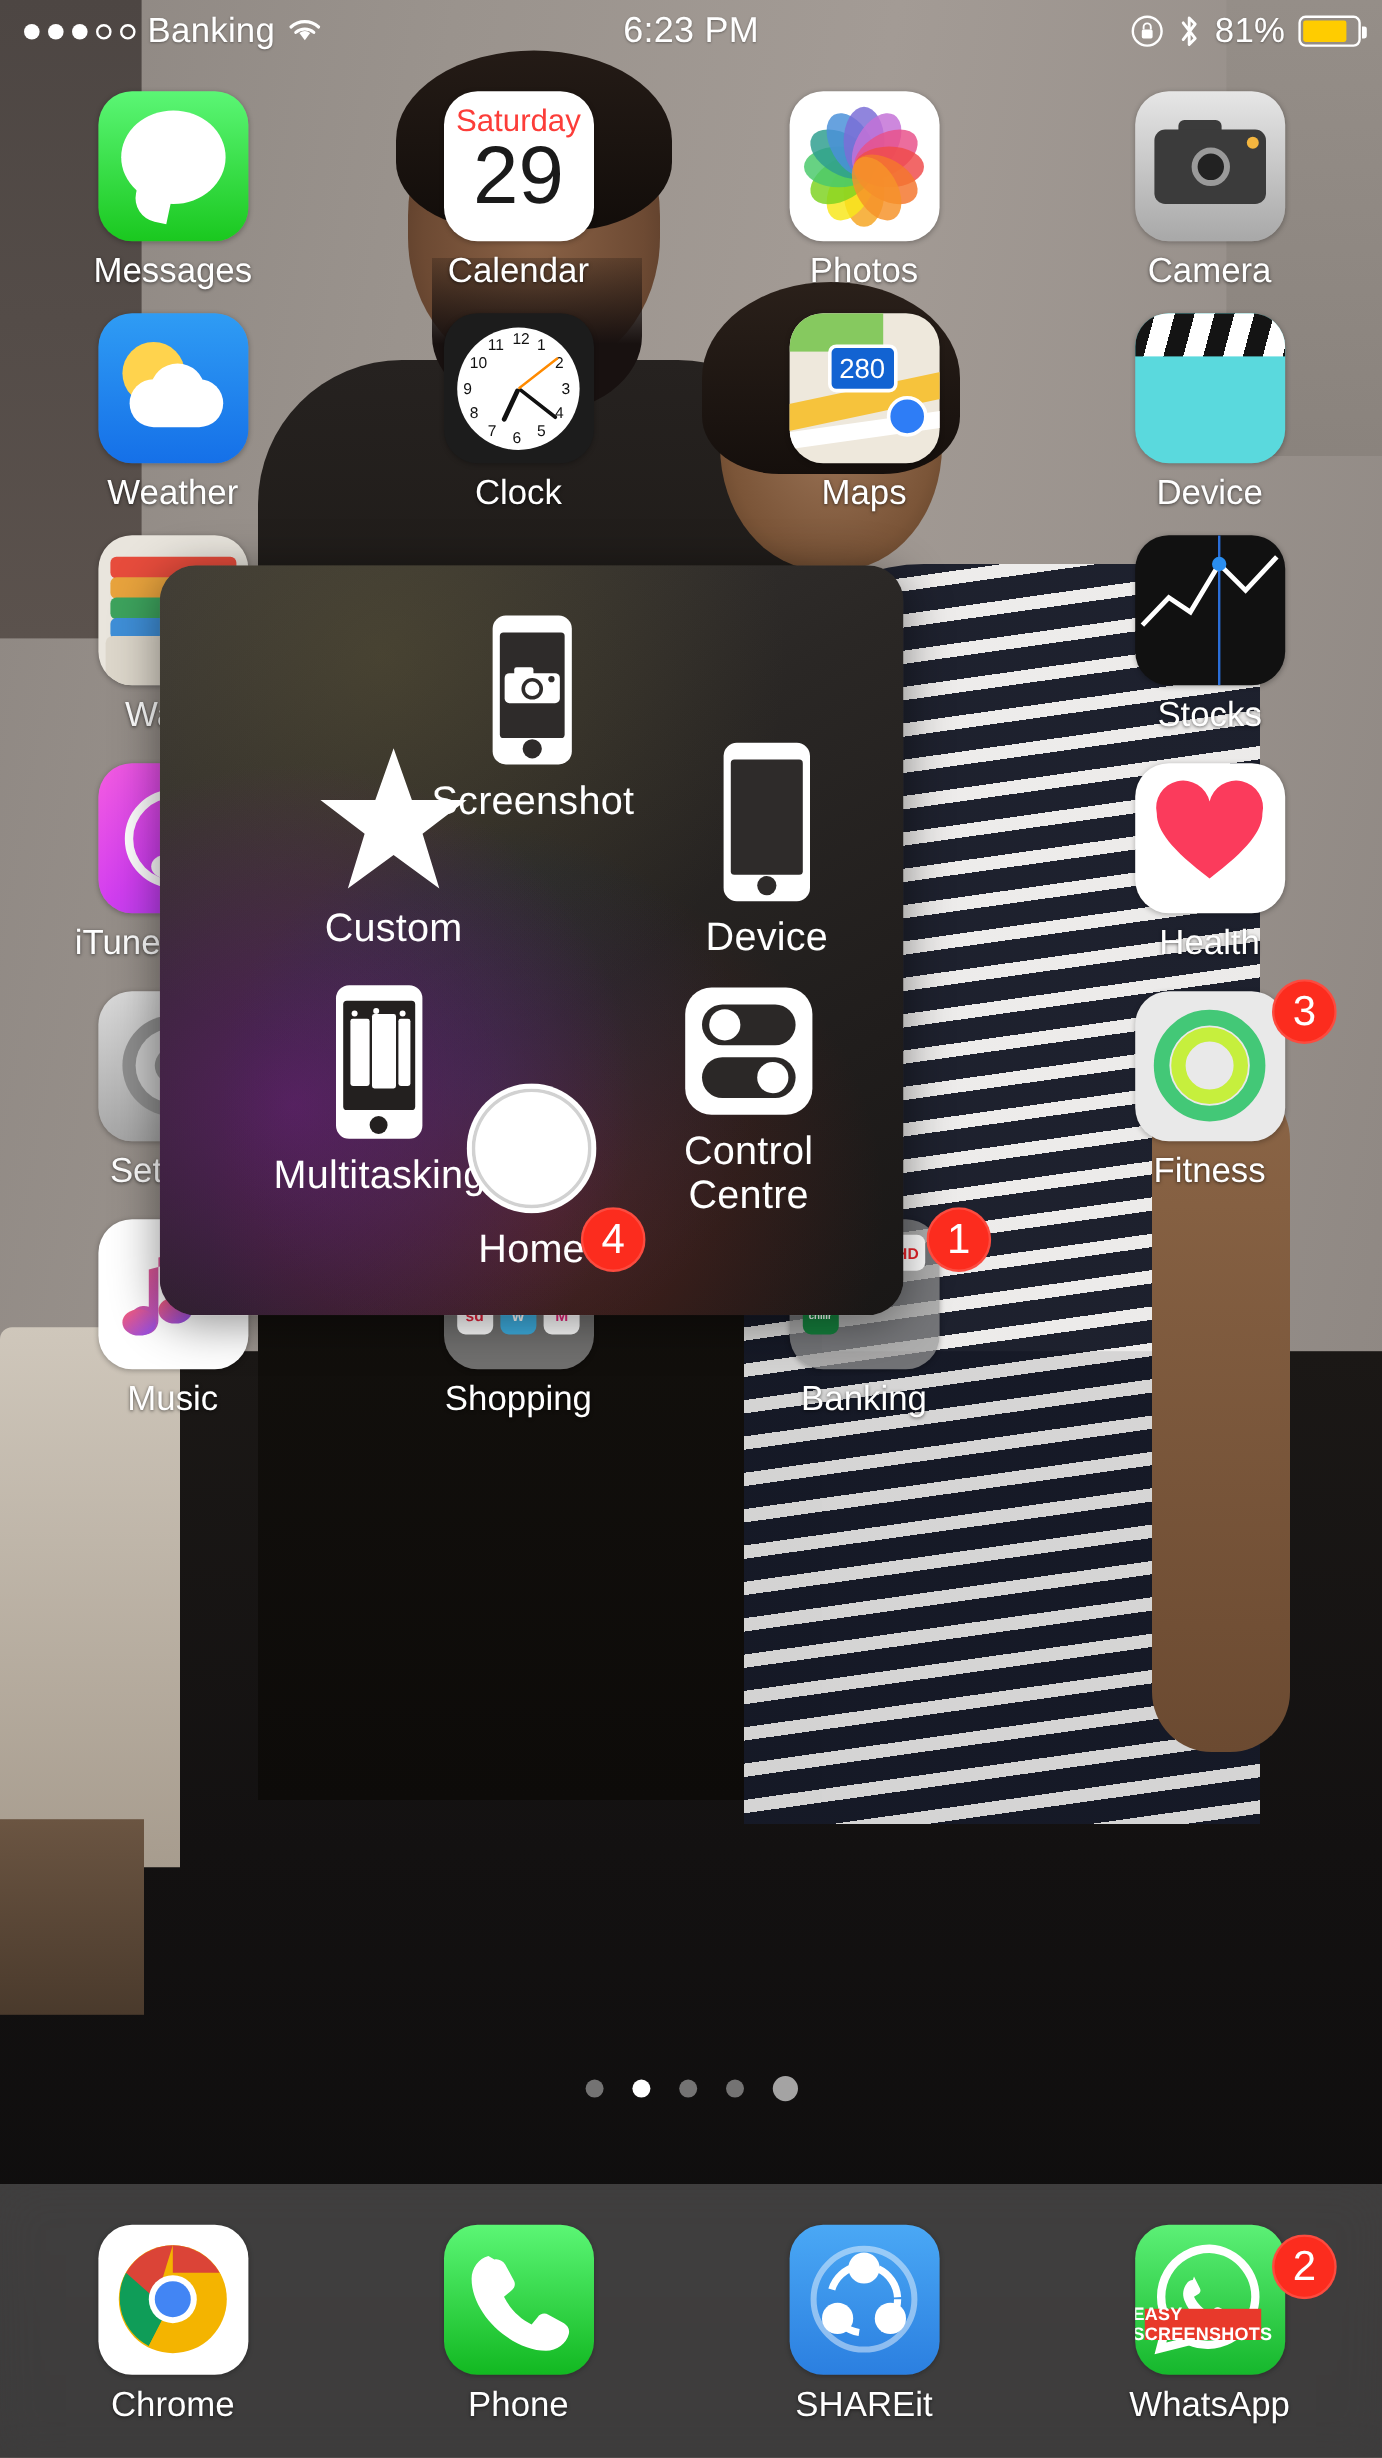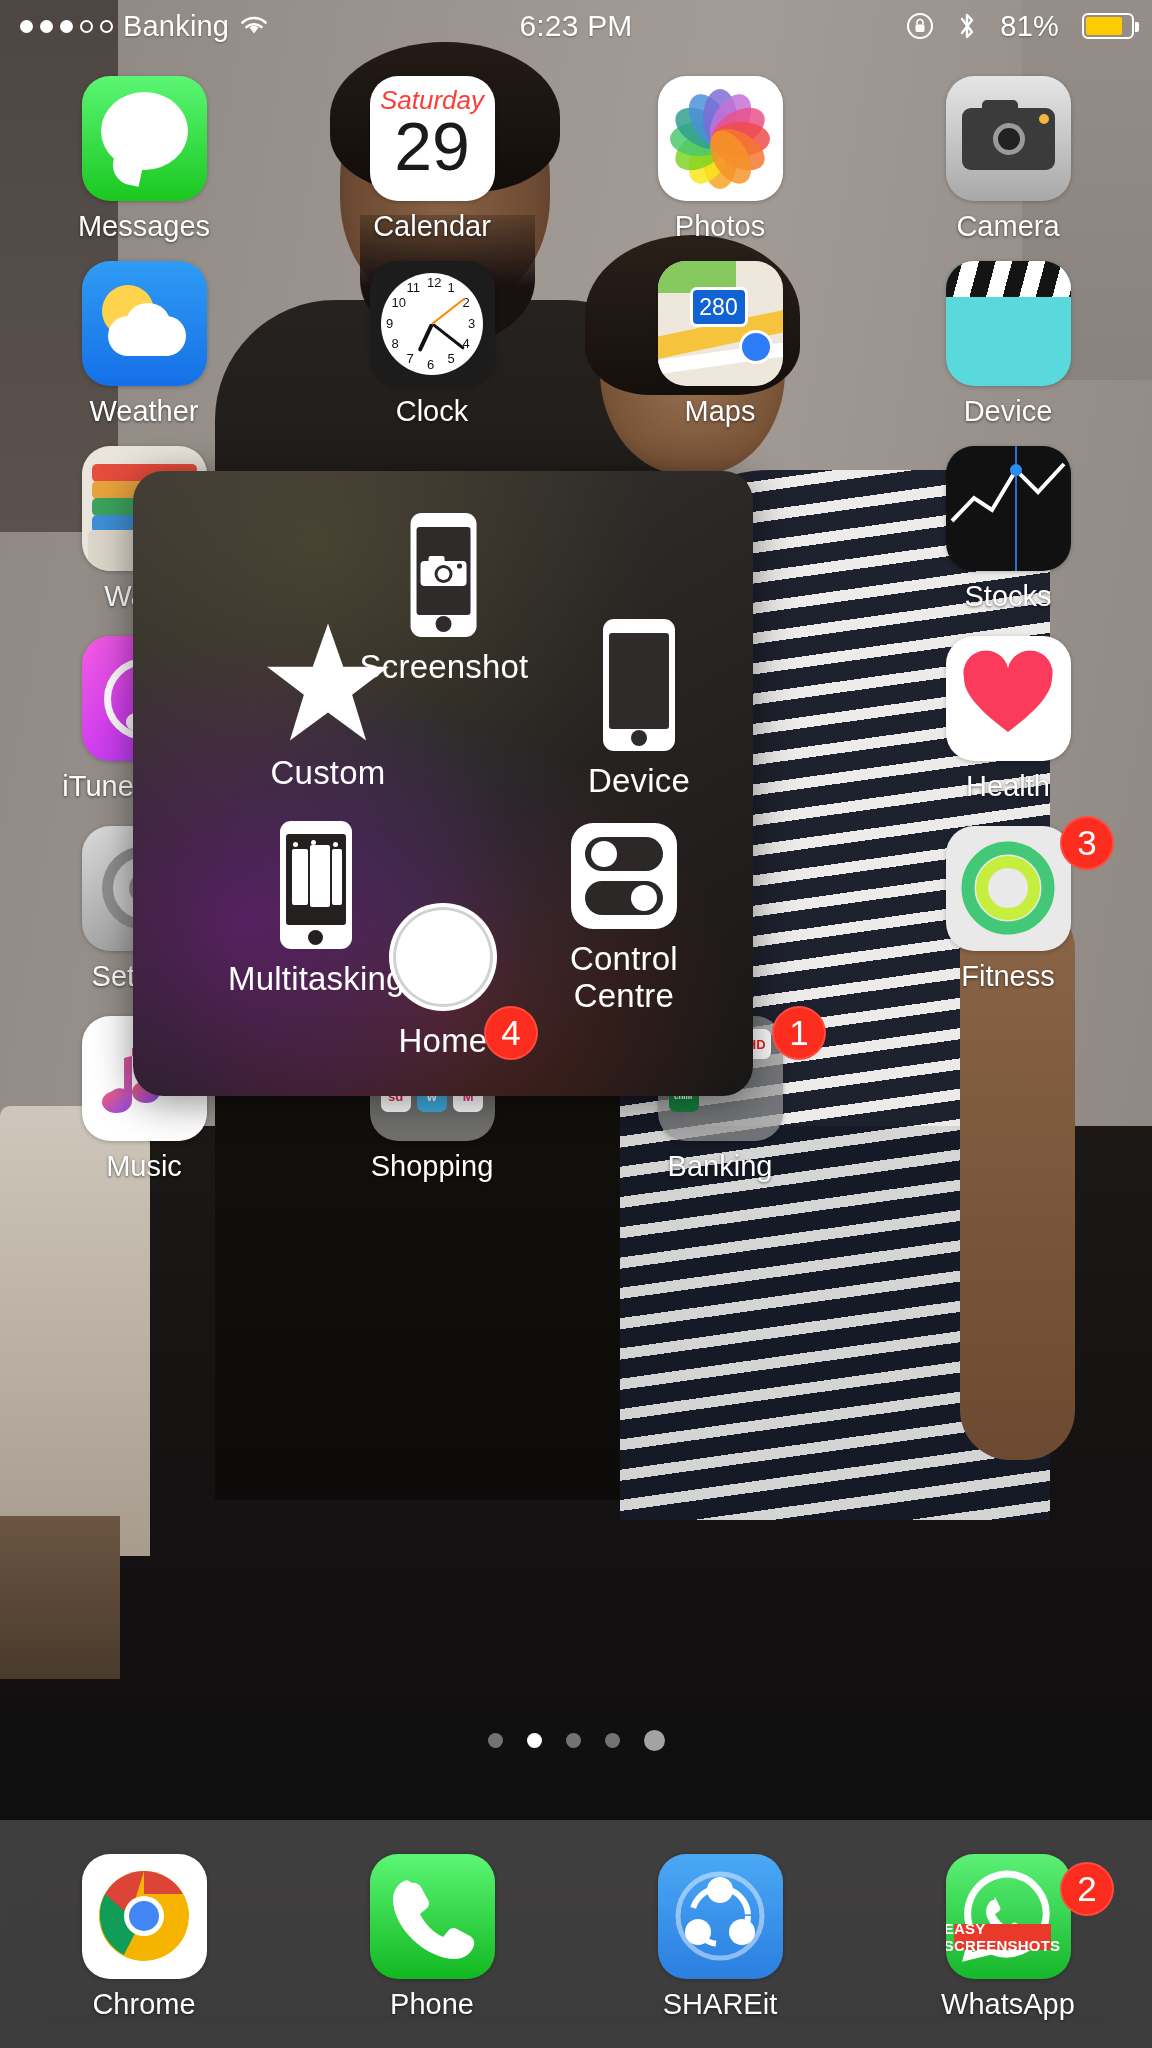--- a/index.html
+++ b/index.html
@@ -89,21 +89,21 @@
     display: flex; align-items: center; color: #fff;
     font-size: 29px; letter-spacing: .2px;
     text-shadow: 0 1px 2px rgba(0,0,0,.35);
   }
   .sb-left { display: flex; align-items: center; gap: 10px; padding-left: 20px; width: 34%; }
   .sb-dots { display: flex; gap: 7px; align-items: center; }
   .sb-dot { width: 13px; height: 13px; border-radius: 50%; background: #fff; }
   .sb-dot.off { background: transparent; border: 2px solid #fff; width: 13px; height: 13px; }
   .sb-center { flex: 1; text-align: center; font-weight: 400; font-size: 30px; }
   .sb-right { display: flex; align-items: center; justify-content: flex-end;
-              gap: 23px; padding-right: 18px; width: 34%; }
+              gap: 11px; padding-right: 18px; width: 34%; }
   .sb-batt {
     width: 52px; height: 26px; border: 2.5px solid #fff; border-radius: 6px;
     position: relative; padding: 2px;
   }
   .sb-batt::after {
     content: ''; position: absolute; right: -7px; top: 7px;
     width: 4px; height: 10px; background: #fff; border-radius: 0 2px 2px 0;
   }
   .sb-batt-fill { height: 100%; background: #ffcc00; border-radius: 2px; }
 
@@ -128,21 +128,21 @@
   .ic-messages .bub {
     position: absolute; left: 19px; top: 16px; width: 87px; height: 78px;
     background: #fff; border-radius: 50%;
   }
   .ic-messages .tail {
     position: absolute; left: 30px; top: 78px; width: 30px; height: 30px;
     background: #fff; border-radius: 0 0 0 20px; transform: rotate(12deg);
   }
   .ic-calendar { background: #fff; display: flex; flex-direction: column;
                  align-items: center; }
-  .cal-day { color: #fc3d39; font-size: 26px; margin-top: 9px; font-style: italic; }
+  .cal-day { color: #fc3d39; font-size: 26px; margin-top: 9px; }
   .cal-num { color: #1a1a1a; font-size: 68px; line-height: .95; font-weight: 300; margin-top: -2px;}
   .ic-photos { background: #fff; }
   .ic-photos .petal {
     position: absolute; left: 50%; top: 50%; width: 34px; height: 58px;
     border-radius: 50%; opacity: .84; transform-origin: 50% 0%;
     margin-left: -17px; margin-top: 0px;
   }
   .ic-camera { background: linear-gradient(180deg,#e6e6e6,#a8a8a8); }
   .ic-camera .body {
     position: absolute; left: 16px; top: 32px; width: 93px; height: 62px;

